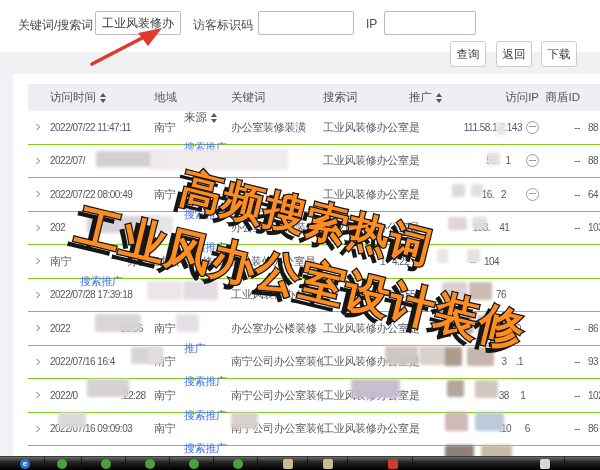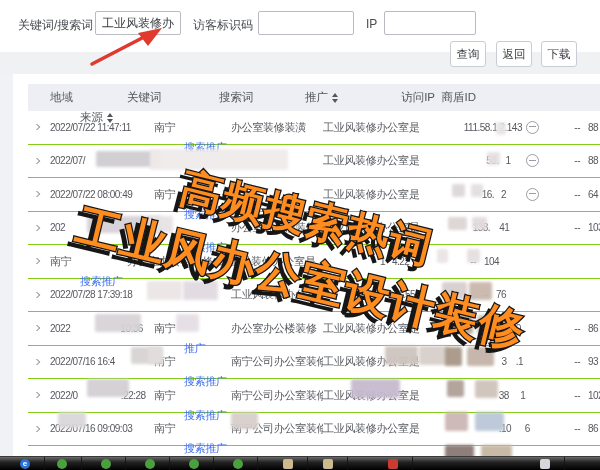--- a/index.html
+++ b/index.html
@@ -84,20 +84,27 @@
     <div class="tb-btn" style="left:496px;">返回</div>
     <div class="tb-btn" style="left:541px;">下载</div>
   </div>
 
   <div class="band"></div>
   <div class="gutter"></div>
 
   <div class="thead" id="thead">
       <div class="cell c0">
         <span></span>
+      </div>
+      <div class="cell c1">
+        <span>访问时间</span>
+        <span class="caret">
+          <i class="up"></i>
+          <i class="dn"></i>
+        </span>
       </div>
       <div class="cell c2">
         <span>地域</span>
       </div>
       <div class="cell c3">
         <span>来源</span>
         <span class="caret">
           <i class="up"></i>
           <i class="dn"></i>
         </span>

